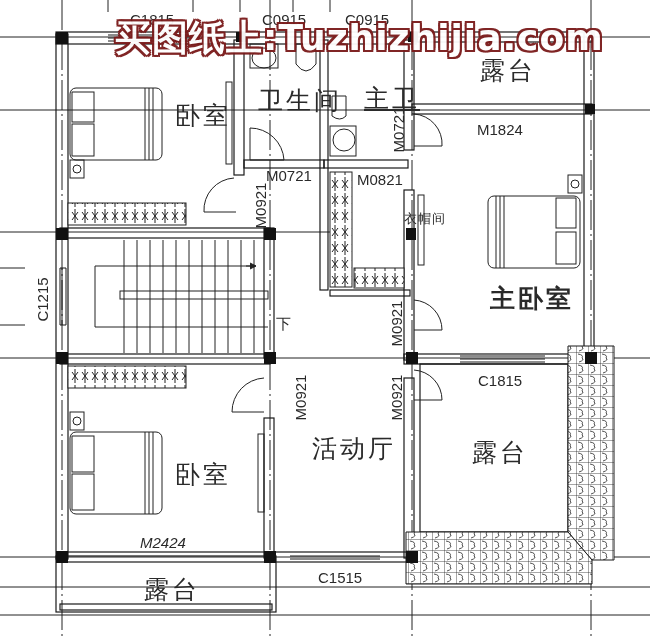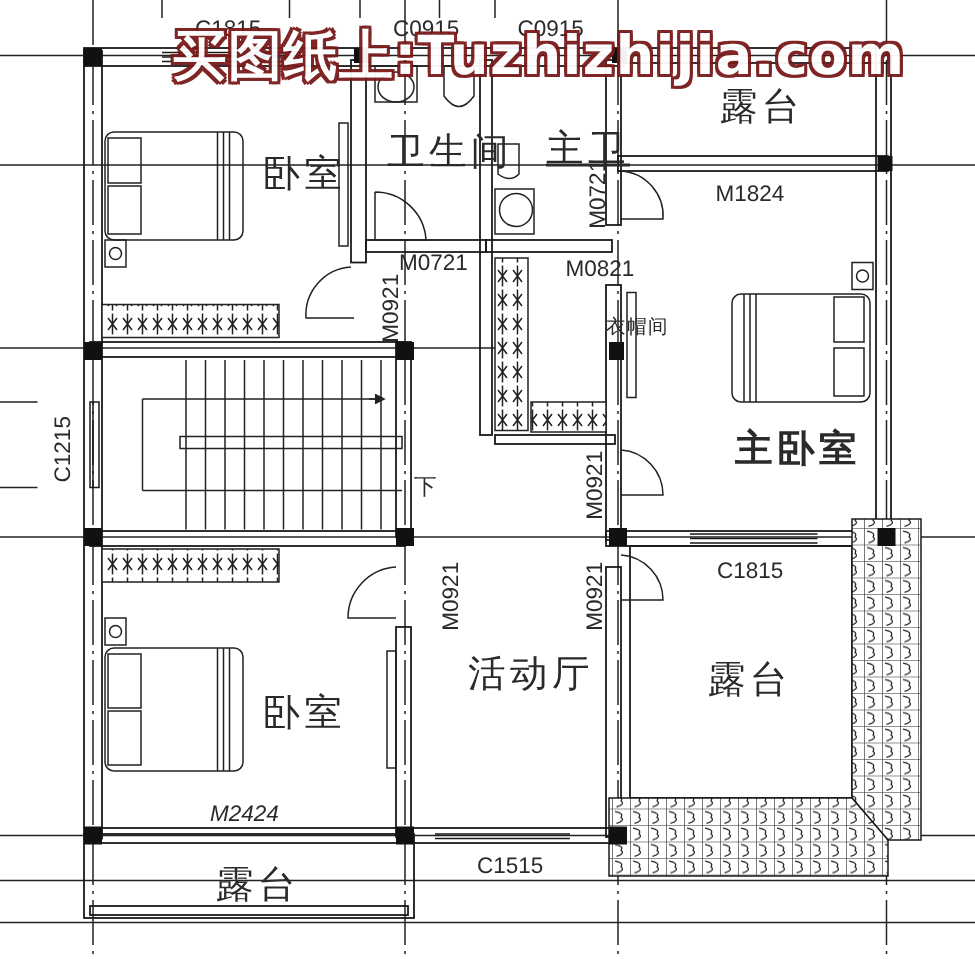--- a/index.html
+++ b/index.html
@@ -185,20 +185,20 @@
 <div class="lbl code" style="left:130px;top:12px;">C1815</div>
 <div class="lbl code" style="left:262px;top:12px;">C0915</div>
 <div class="lbl code" style="left:345px;top:12px;">C0915</div>
 <div class="lbl code vert" style="left:20px;top:292px;">C1215</div>
 <div class="lbl code" style="left:478px;top:373px;">C1815</div>
 <div class="lbl code" style="left:318px;top:570px;">C1515</div>
 
 <div class="lbl code" style="left:477px;top:122px;">M1824</div>
 <div class="lbl code" style="left:266px;top:168px;">M0721</div>
 <div class="lbl code vert" style="left:376px;top:122px;">M0721</div>
-<div class="lbl code" style="left:357px;top:172px;margin-left:20px;">M0821</div>
+<div class="lbl code" style="left:357px;top:172px;">M0821</div>
 <div class="lbl code vert" style="left:238px;top:198px;">M0921</div>
 <div class="lbl code vert" style="left:374px;top:316px;">M0921</div>
 <div class="lbl code vert" style="left:278px;top:390px;">M0921</div>
 <div class="lbl code vert" style="left:374px;top:390px;">M0921</div>
 <div class="lbl code" style="left:140px;top:535px;font-style:italic;">M2424</div>
 
 <div class="wm">买图纸上:Tuzhizhijia.com</div>
 
 </body></html>

